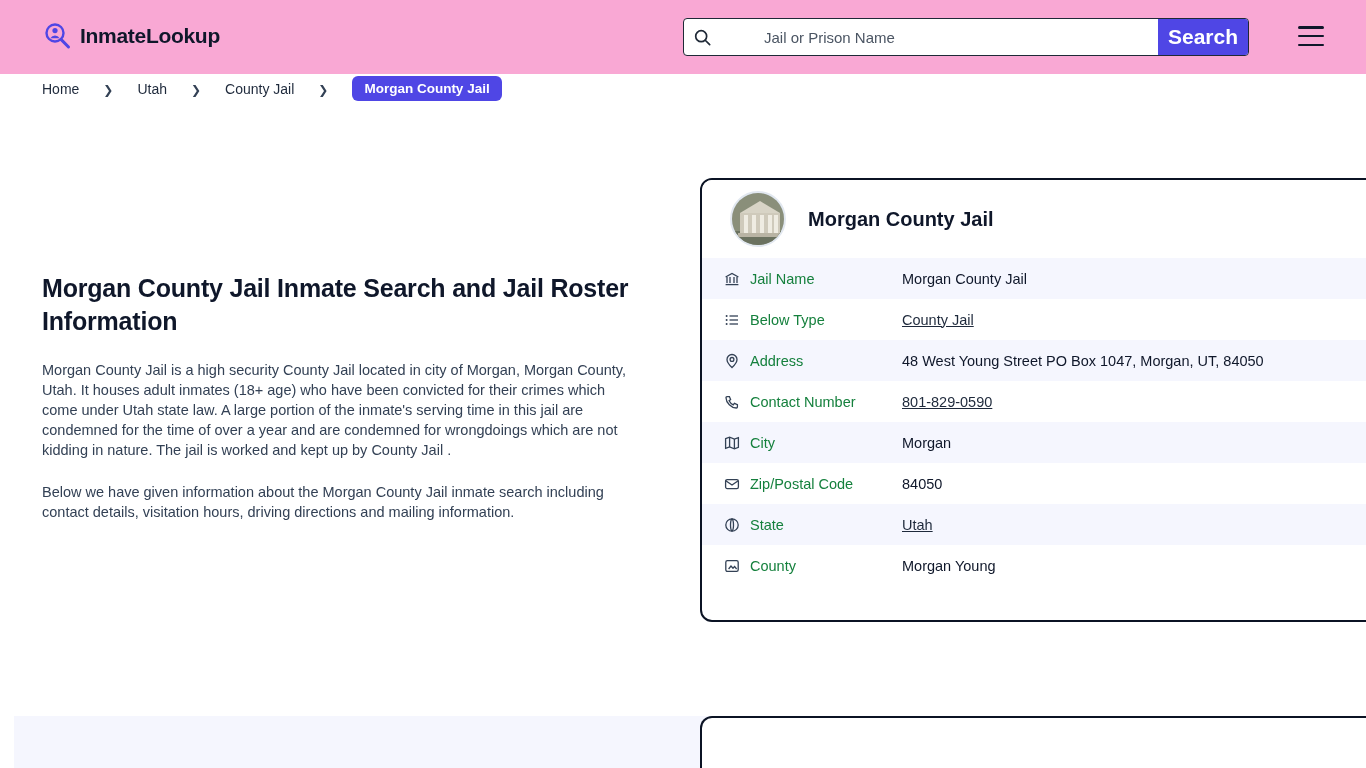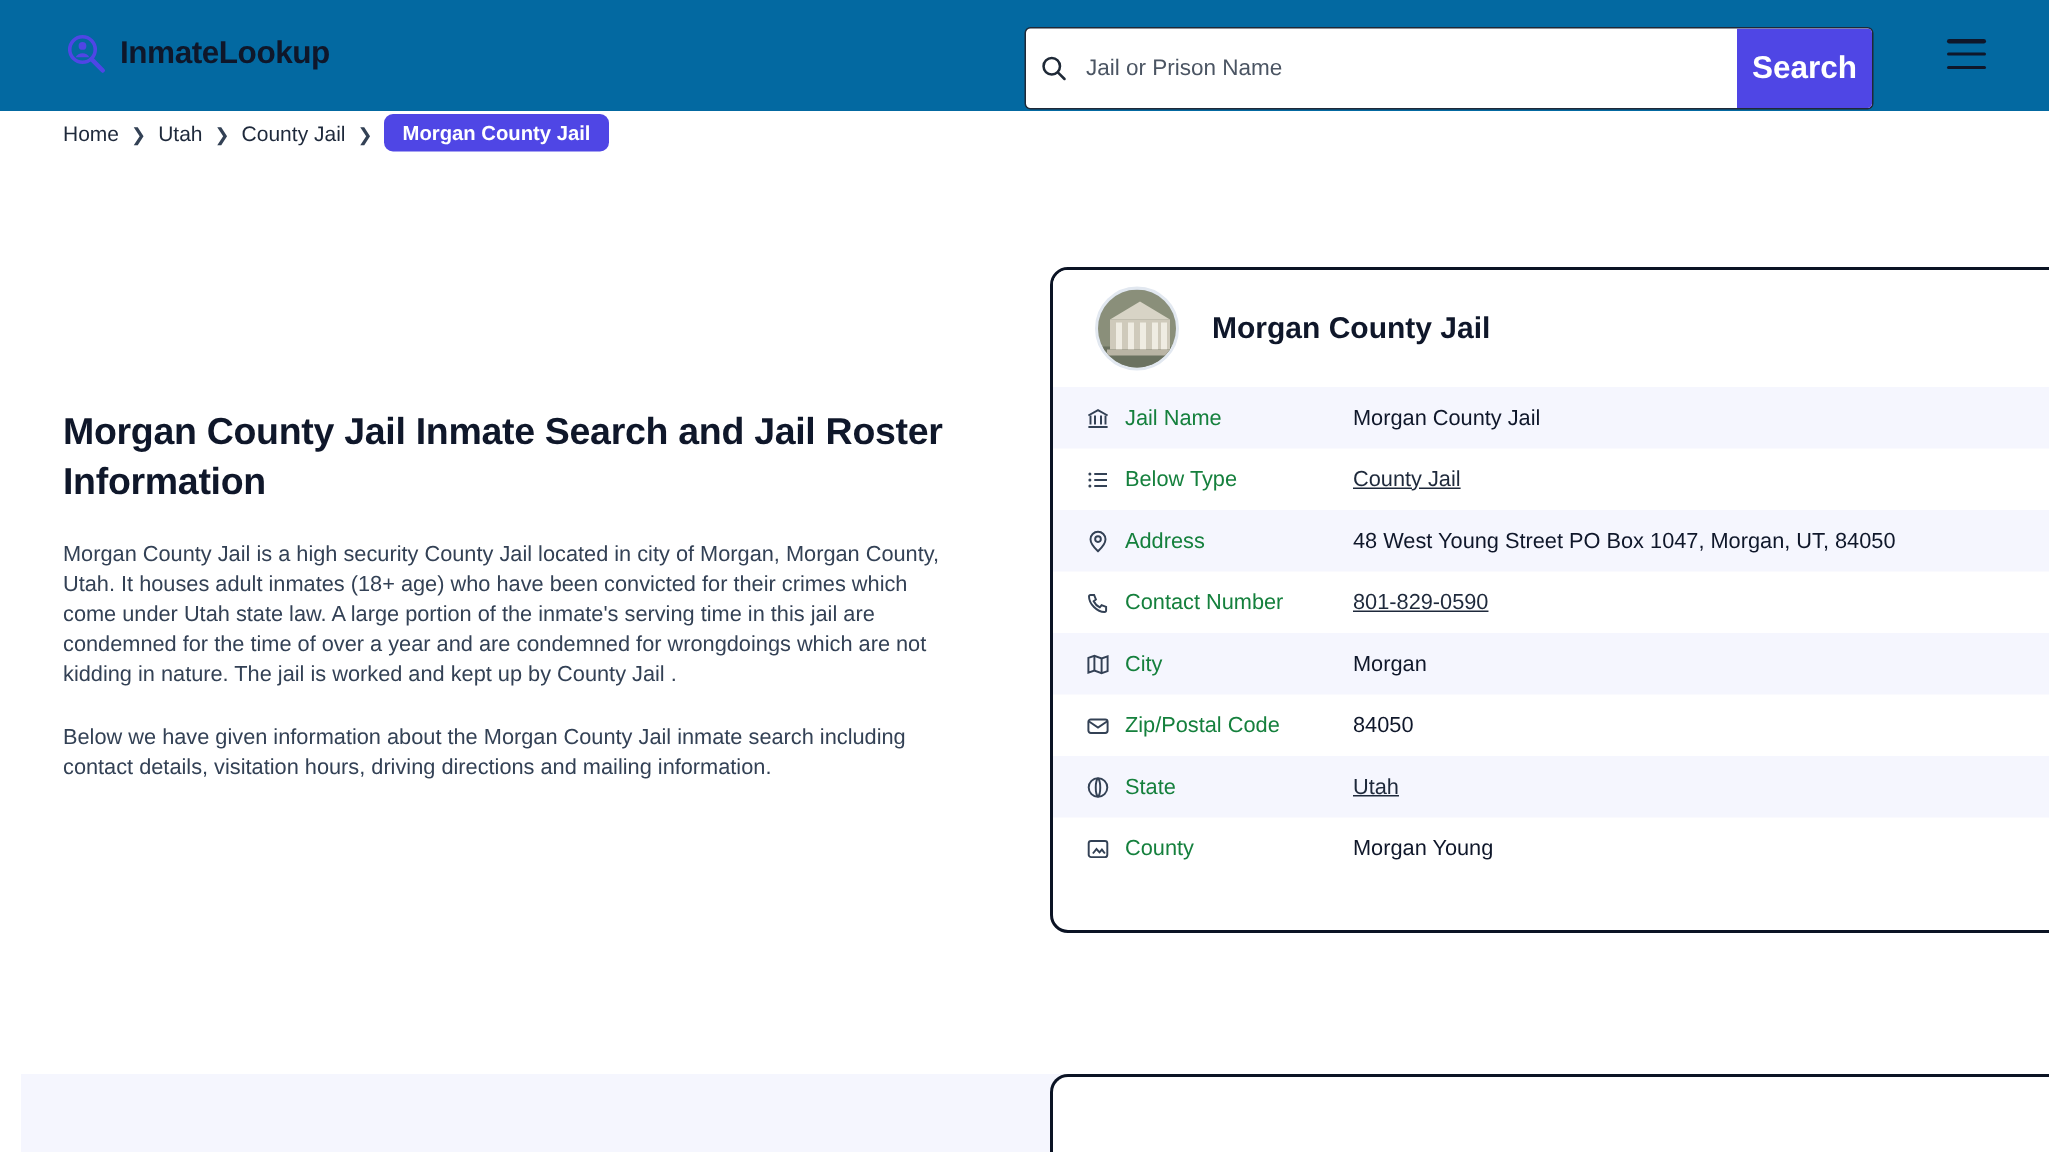--- a/index.html
+++ b/index.html
@@ -9,38 +9,39 @@
     overflow: hidden;
     background: #ffffff;
     font-family: "Liberation Sans", sans-serif;
     color: #0f172a;
   }
   .page { position: relative; width: 1366px; height: 768px; background:#fff; }
 
   
   .header {
     position: absolute; top: 0; left: 0; width: 1366px; height: 74px;
-    background: #0369a1;
+    background: #f9a8d4;
   }
   .logo-wrap {
     position: absolute; left: 42px; top: 21px;
     display: flex; align-items: center; gap: 8px;
   }
   .logo-mark {
     width: 30px; height: 30px; position: relative; display:block;
   }
   .logo-text {
     font-size: 21px; font-weight: bold; letter-spacing: -0.3px; color: #0f172a;
   }
   .search-wrap {
     position: absolute; left: 683px; top: 18px;
-    width: 566px; height: 55px;
+    width: 566px; height: 38px;
     display: flex; align-items: stretch;
     border: 1.5px solid #1f2937; border-radius: 4px; overflow: hidden;
     background: #fff;
+    gap: 40px;
   }
   .search-icon-box {
     width: 36px; display: flex; align-items: center; justify-content: center;
   }
   .search-input {
     flex: 1; border: none; outline: none; font-size: 15px;
     font-family: "Liberation Sans", sans-serif; color: #334155;
     background: transparent; padding: 0 4px;
   }
   .search-input::placeholder { color: #4b5563; }
@@ -53,21 +54,21 @@
   .hamburger {
     position: absolute; right: 42px; top: 26px;
     width: 26px; height: 20px; display: flex; flex-direction: column;
     justify-content: space-between; cursor: pointer;
   }
   .hamburger span { display: block; height: 2.5px; background: #0f172a; border-radius: 2px; }
 
   
   .breadcrumb {
     position: absolute; left: 42px; top: 76px;
-    display: flex; align-items: center; gap: 8px;
+    display: flex; align-items: center; gap: 24px;
     font-size: 14px; color: #334155;
   }
   .crumb { color: #1e293b; text-decoration: none; cursor: pointer; }
   .crumb-sep { color: #334155; font-size: 12px; display:inline-block; transform: translateY(1px); }
   .crumb-current {
     background: #4f46e5; color: #fff; font-weight: bold; font-size: 13.5px;
     padding: 5px 12px; border-radius: 6px;
   }
 
   

